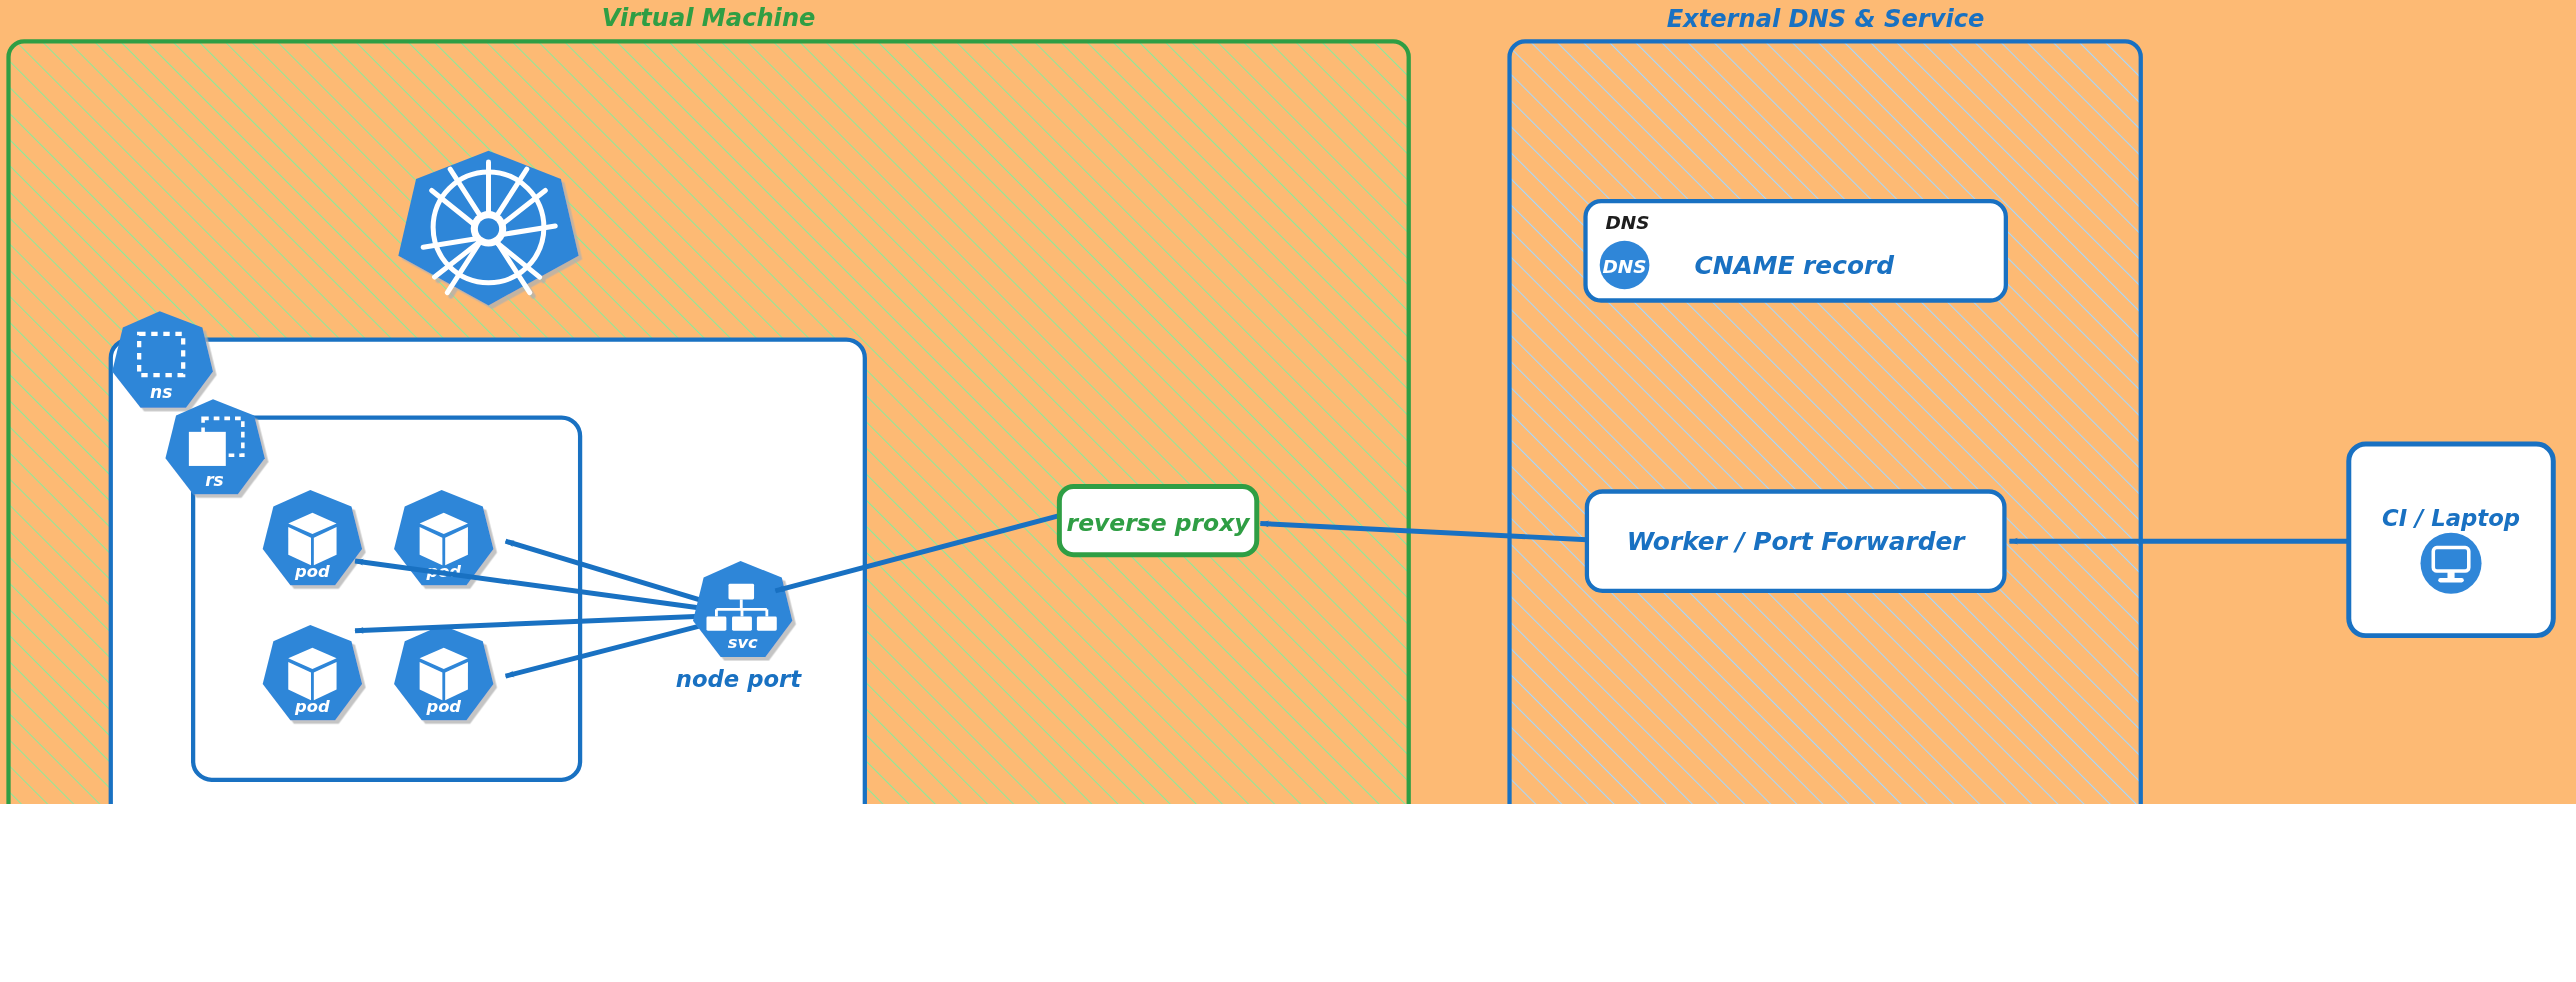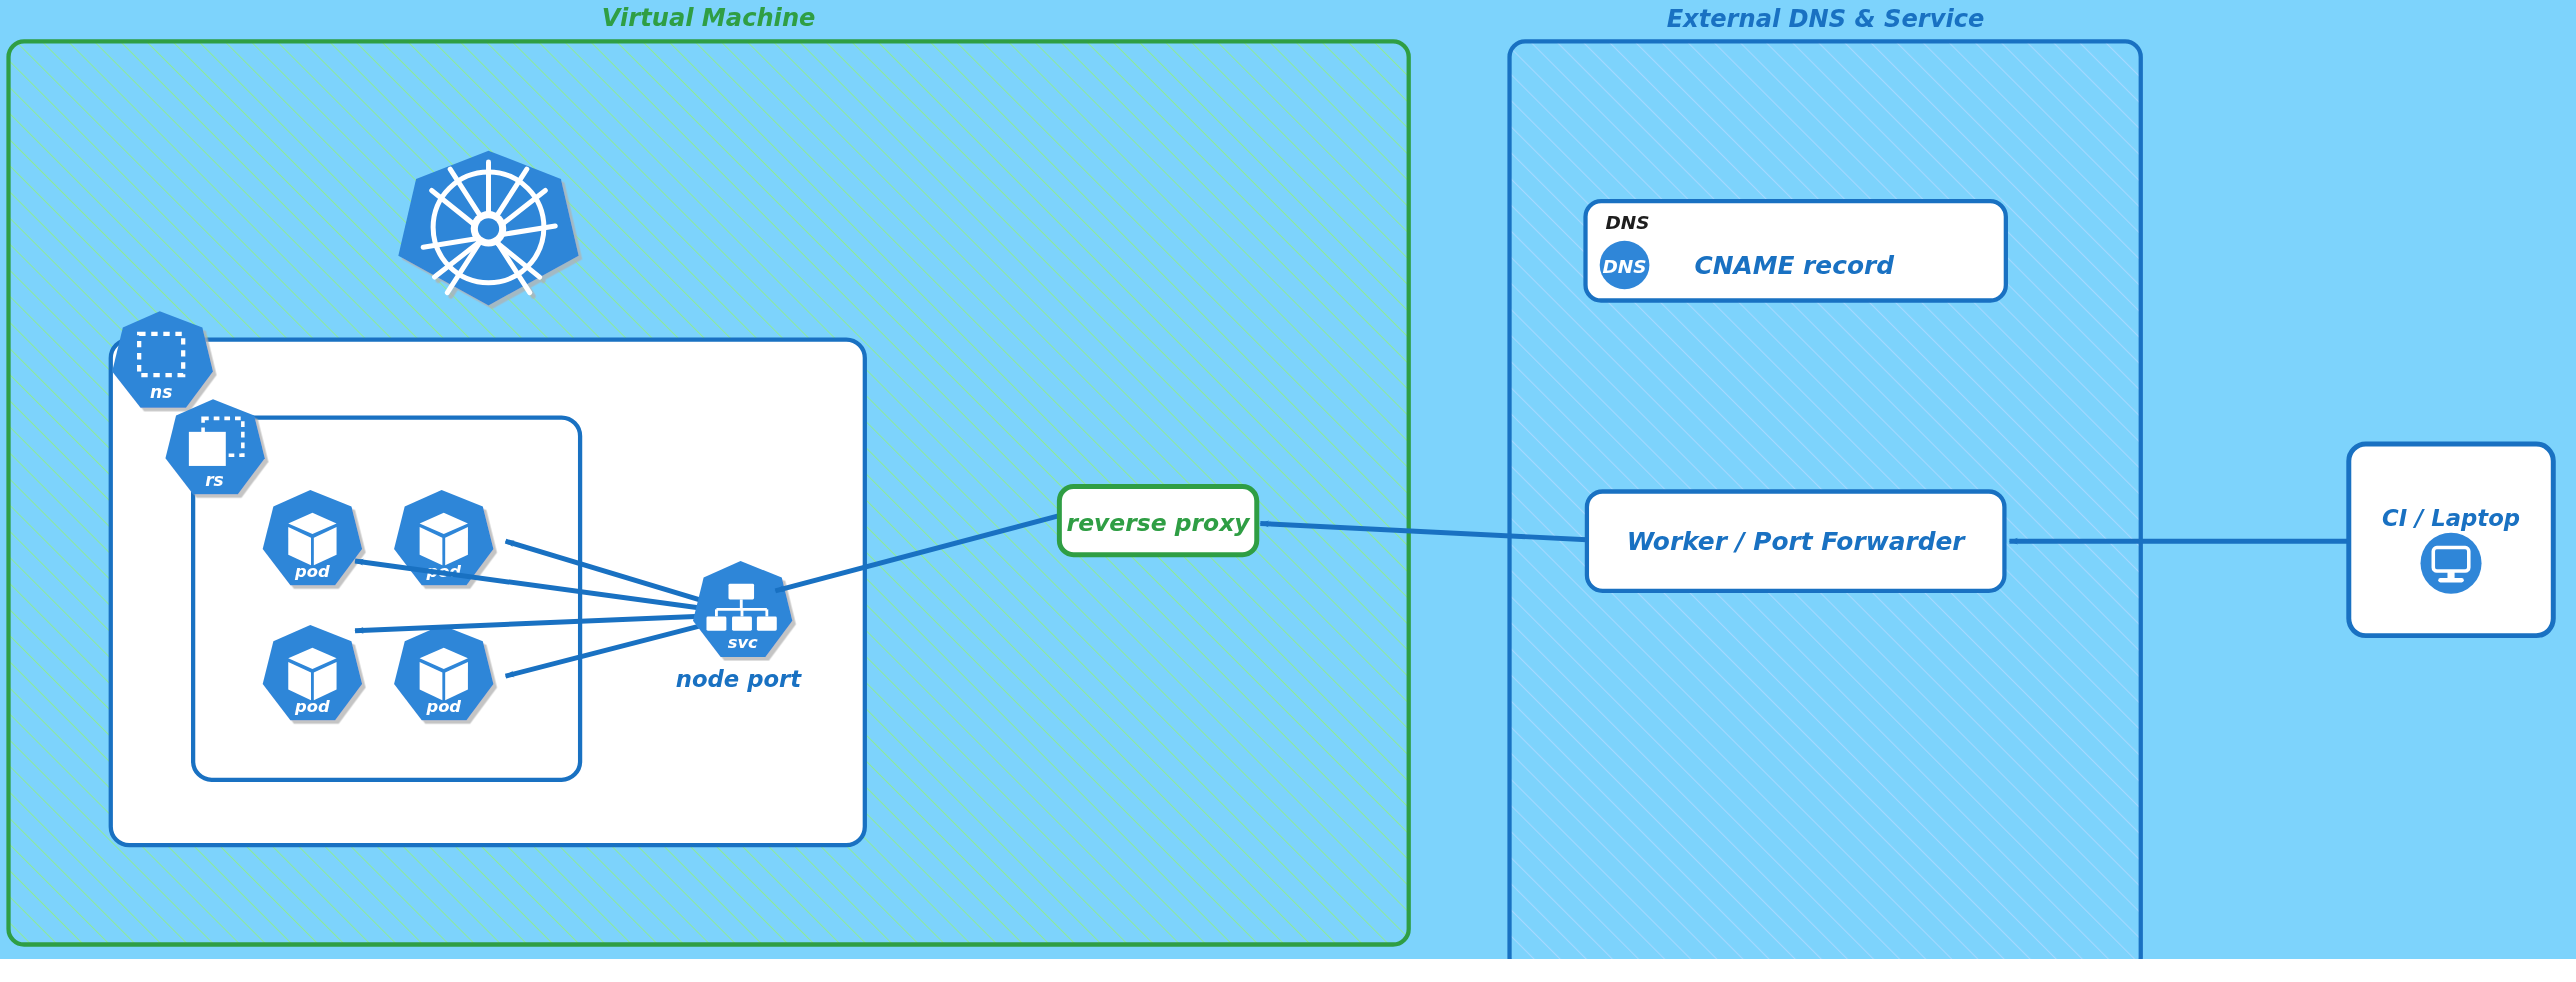--- a/index.html
+++ b/index.html
@@ -7,22 +7,22 @@
     margin: 0;
     padding: 0;
     background: #ffffff;
   }
   body {
     font-family: "DejaVu Sans", sans-serif;
   }
   #stage {
     position: relative;
     width: 2576px;
-    height: 959px;
-    background: #7dd3fc;
+    height: 804px;
+    background: #fdba74;
     overflow: hidden;
   }
   svg#canvas {
     position: absolute;
     left: 0;
     top: 0;
     width: 2576px;
     height: 983px;
   }
   .hand {

